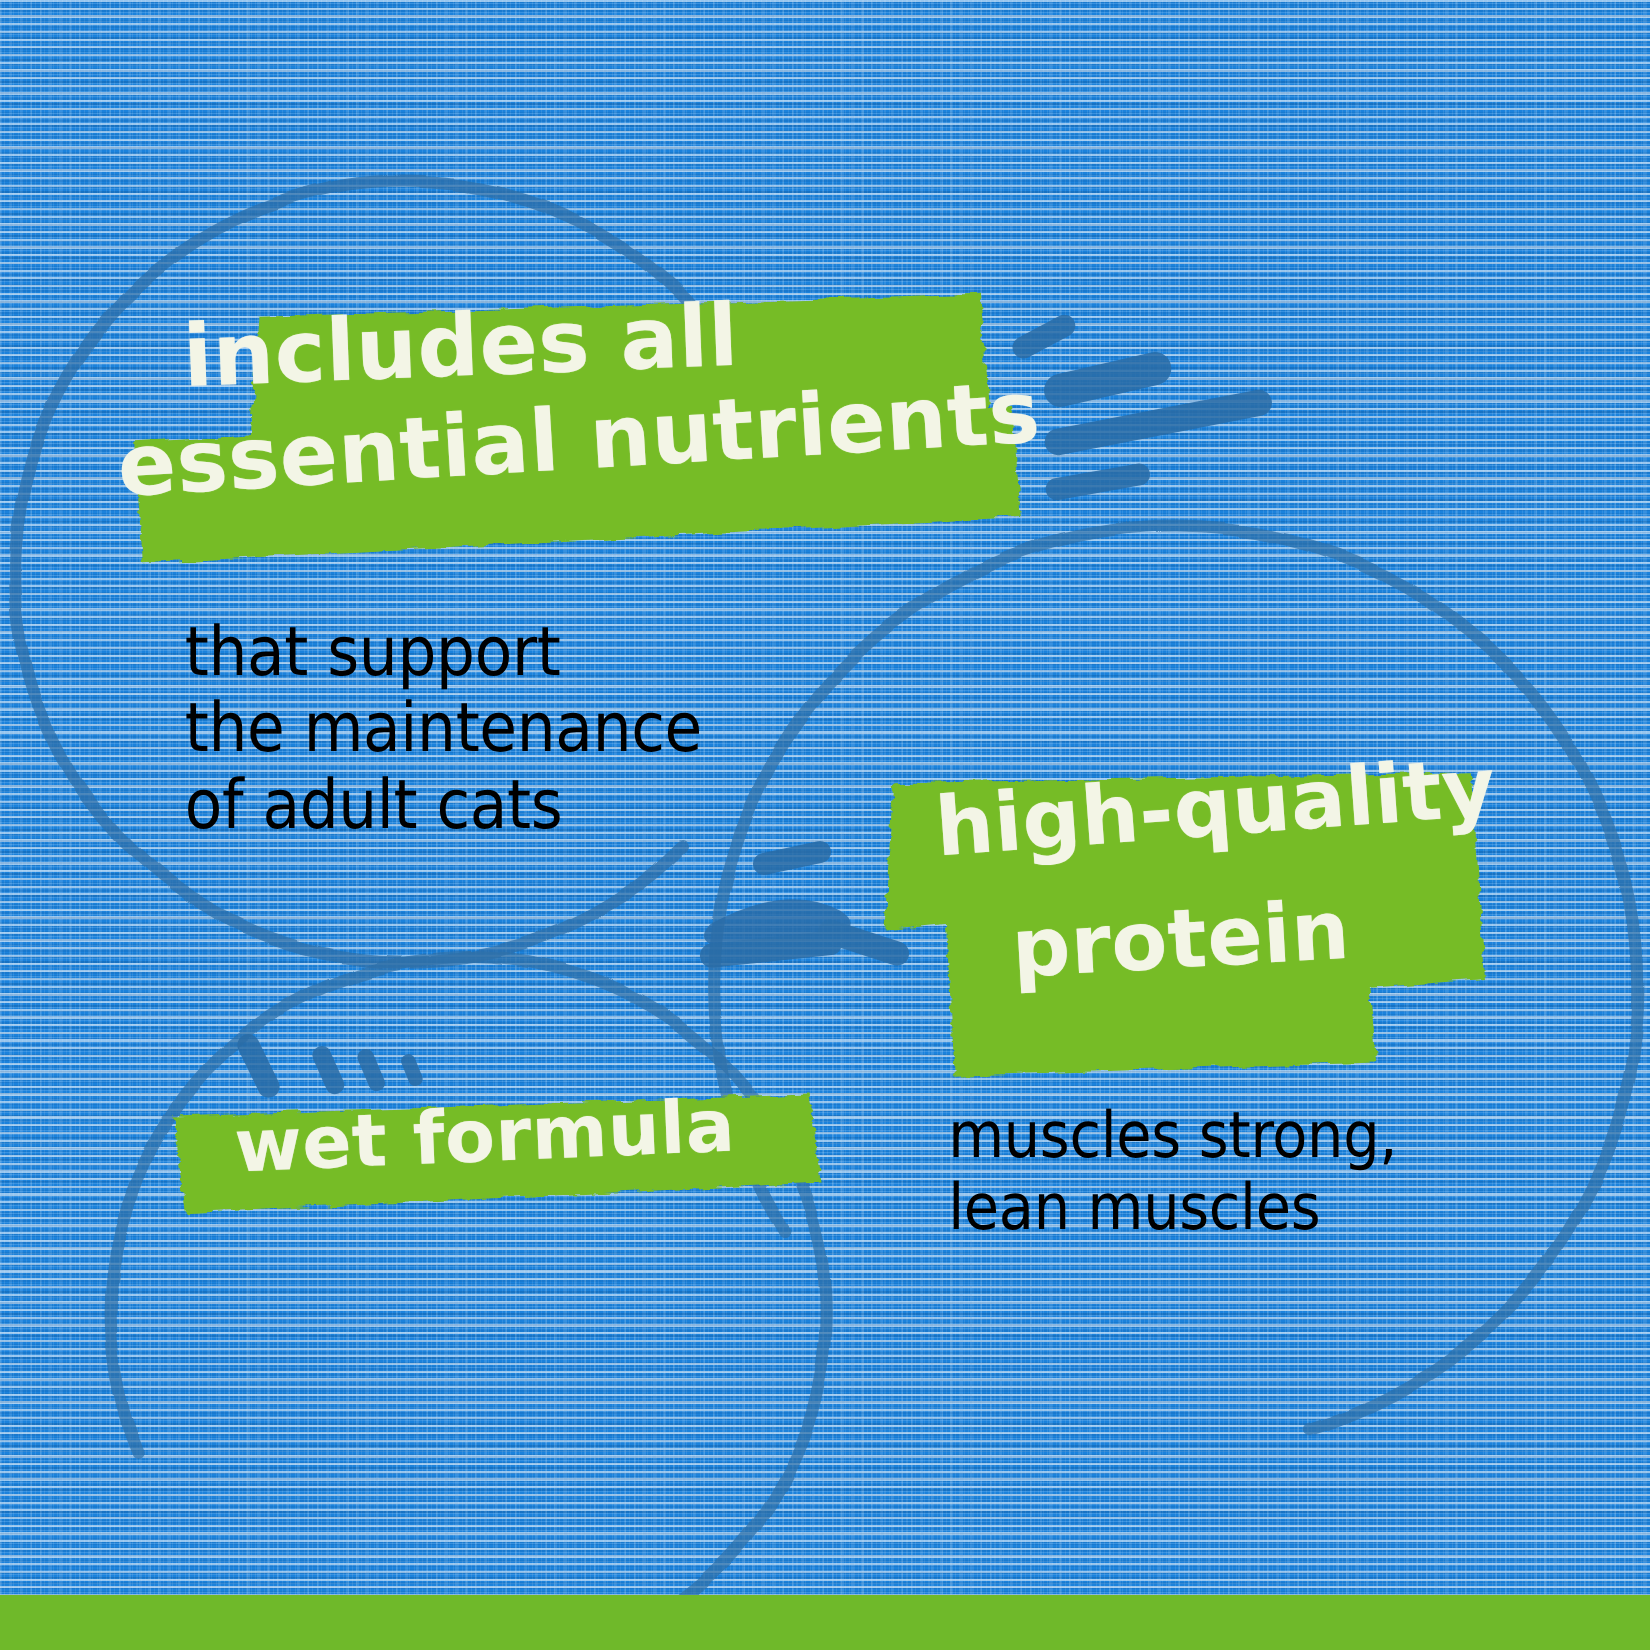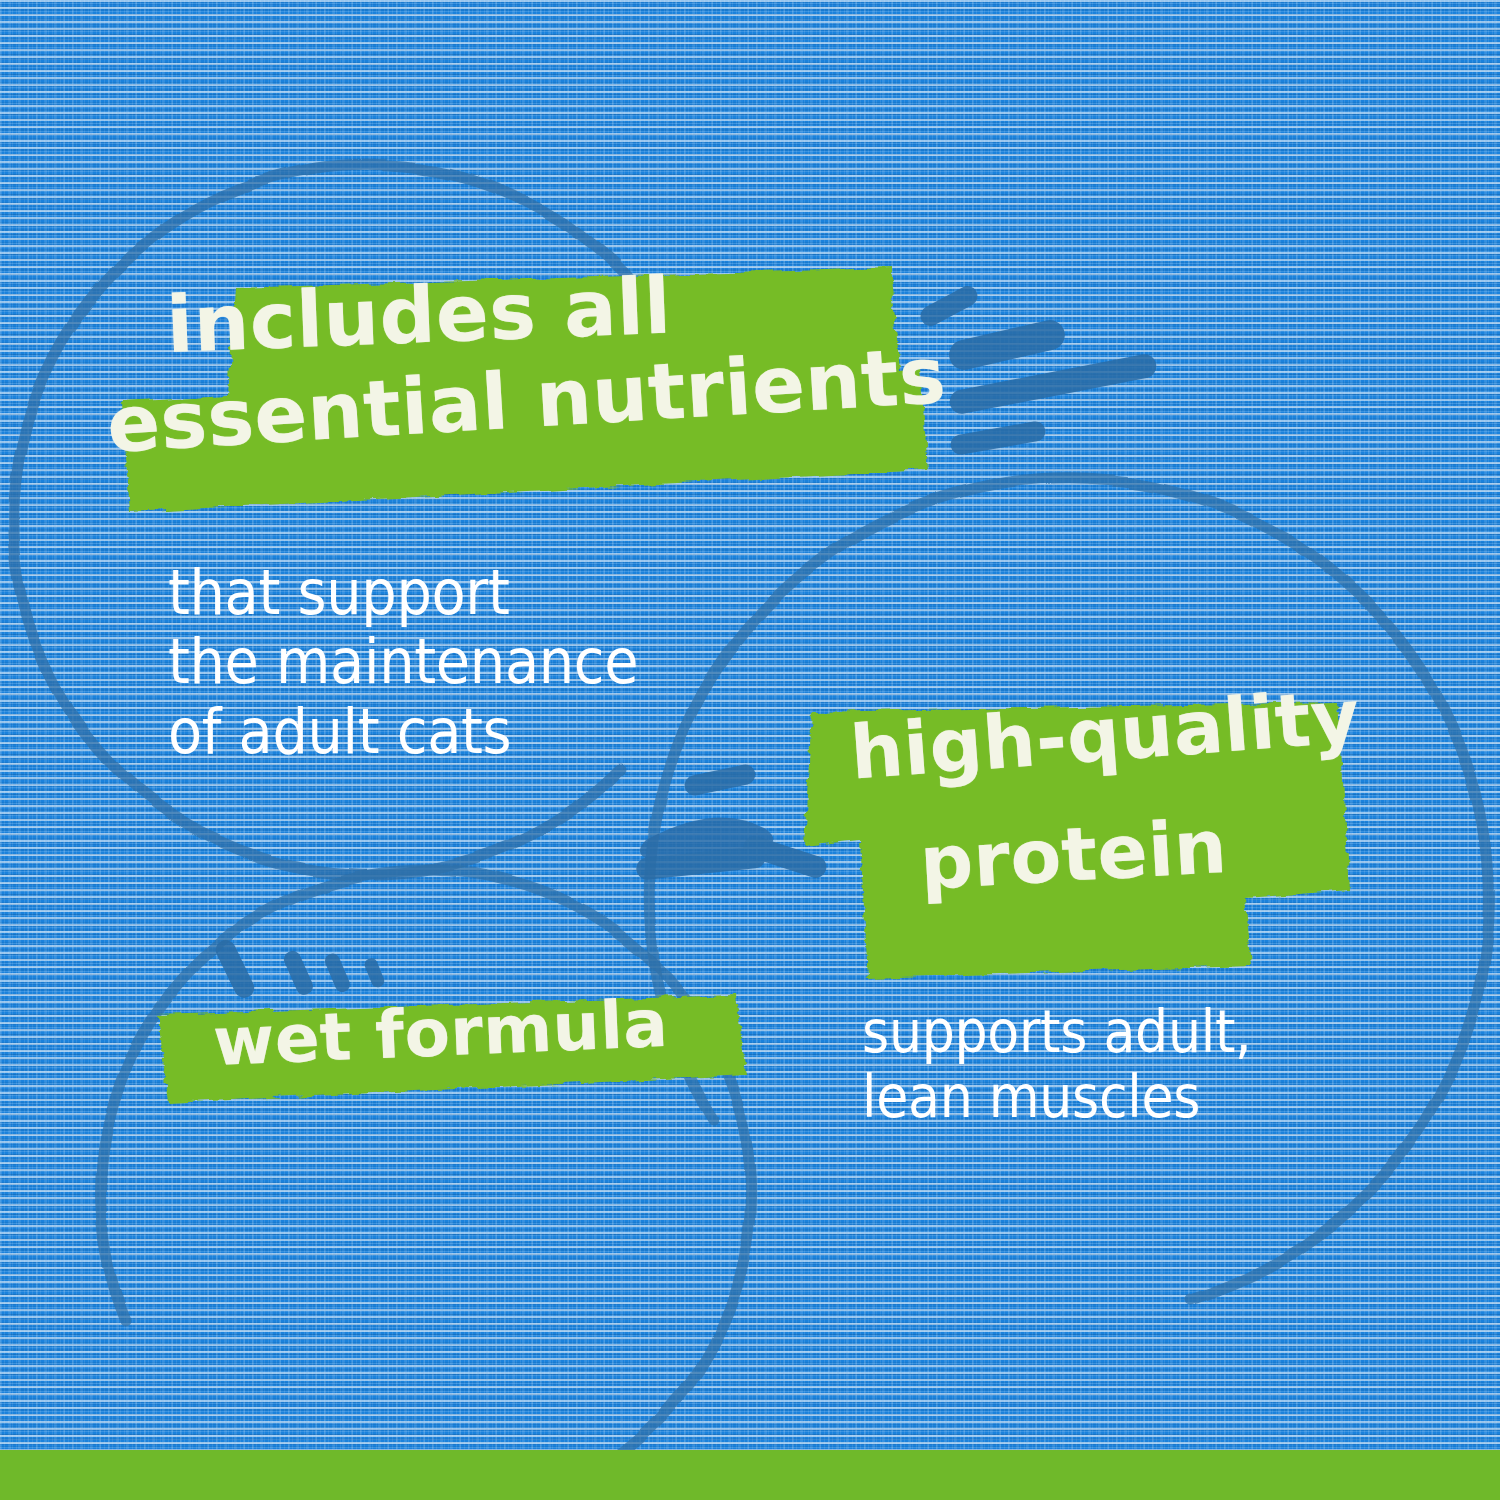--- a/index.html
+++ b/index.html
@@ -82,21 +82,21 @@
     font-weight: 700;
     letter-spacing: .5px;
     white-space: nowrap;
     line-height: .95;
     text-shadow: 0 0 1px rgba(243,245,230,.6);
   }
 
   
   .body-txt {
     position: absolute;
-    color: #ffffff;
+    color: #000000;
     font-family: "DejaVu Sans Condensed", "DejaVu Sans", sans-serif;
     font-weight: 400;
     line-height: 1.12;
     white-space: pre-line;
     letter-spacing: -.3px;
   }
 
   
   #bottom-band {
     position: absolute;
@@ -191,21 +191,21 @@
 of adult cats</div>
 
   <svg class="badge" style="left:790px; top:690px; width:580px; height:290px;" viewBox="0 0 580 290">
     <g filter="url(#brushedge2)">
       <path d="M 22 22 L 548 12 L 560 200 L 455 208 L 462 276 L 78 288 L 70 150 L 14 156 Z" fill="#76BC26"></path>
     </g>
   </svg>
   <div class="badge-txt" style="left:848px; top:718px; font-size:74px; transform:rotate(-4.2deg); transform-origin:left top;">high-quality</div>
   <div class="badge-txt" style="left:918px; top:828px; font-size:74px; transform:rotate(-3.2deg); transform-origin:left top;">protein</div>
 
-  <div class="body-txt" style="left:862px; top:1000px; font-size:58px;">supports adult,
+  <div class="body-txt" style="left:862px; top:1000px; font-size:58px;">muscles strong,
 lean muscles</div>
 
   <svg class="badge" style="left:140px; top:985px; width:620px; height:130px;" viewBox="0 0 620 130">
     <g filter="url(#brushedge3)">
       <path d="M 18 30 L 596 10 L 606 90 L 28 118 Z" fill="#76BC26"></path>
     </g>
   </svg>
   <div class="badge-txt" style="left:212px; top:1012px; font-size:66px; transform:rotate(-2.4deg); transform-origin:left top;">wet formula</div>
 
 

